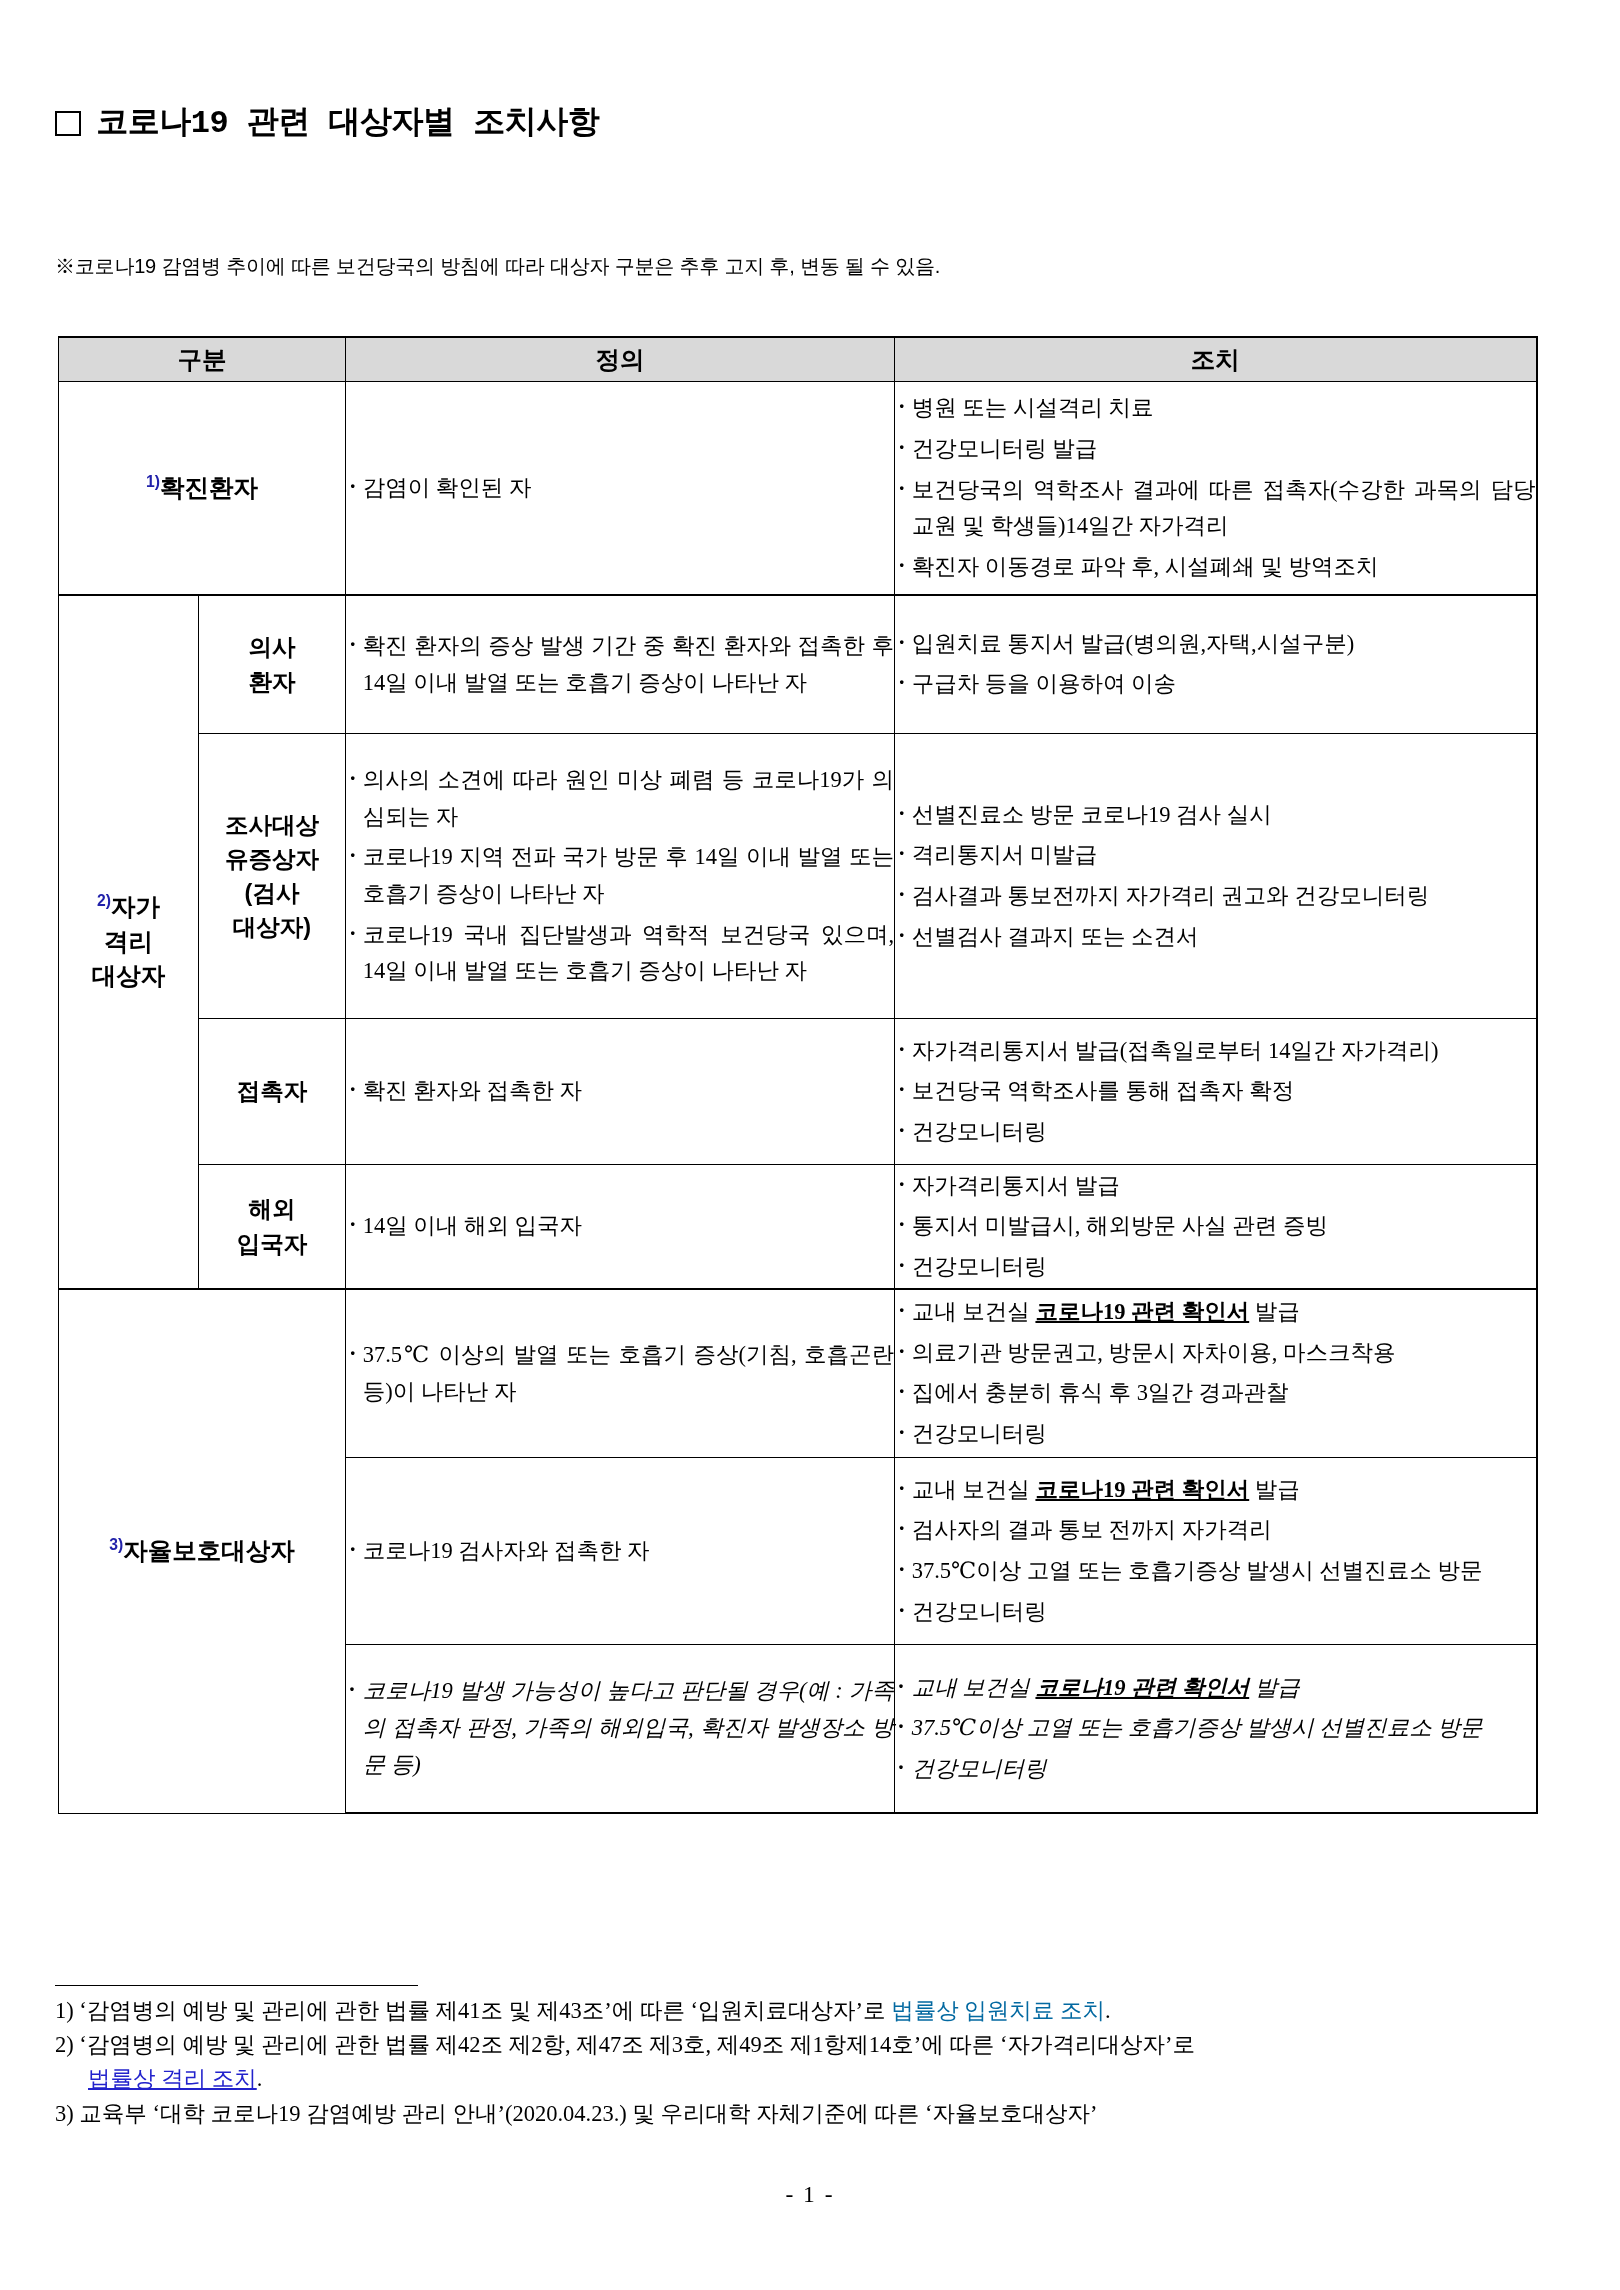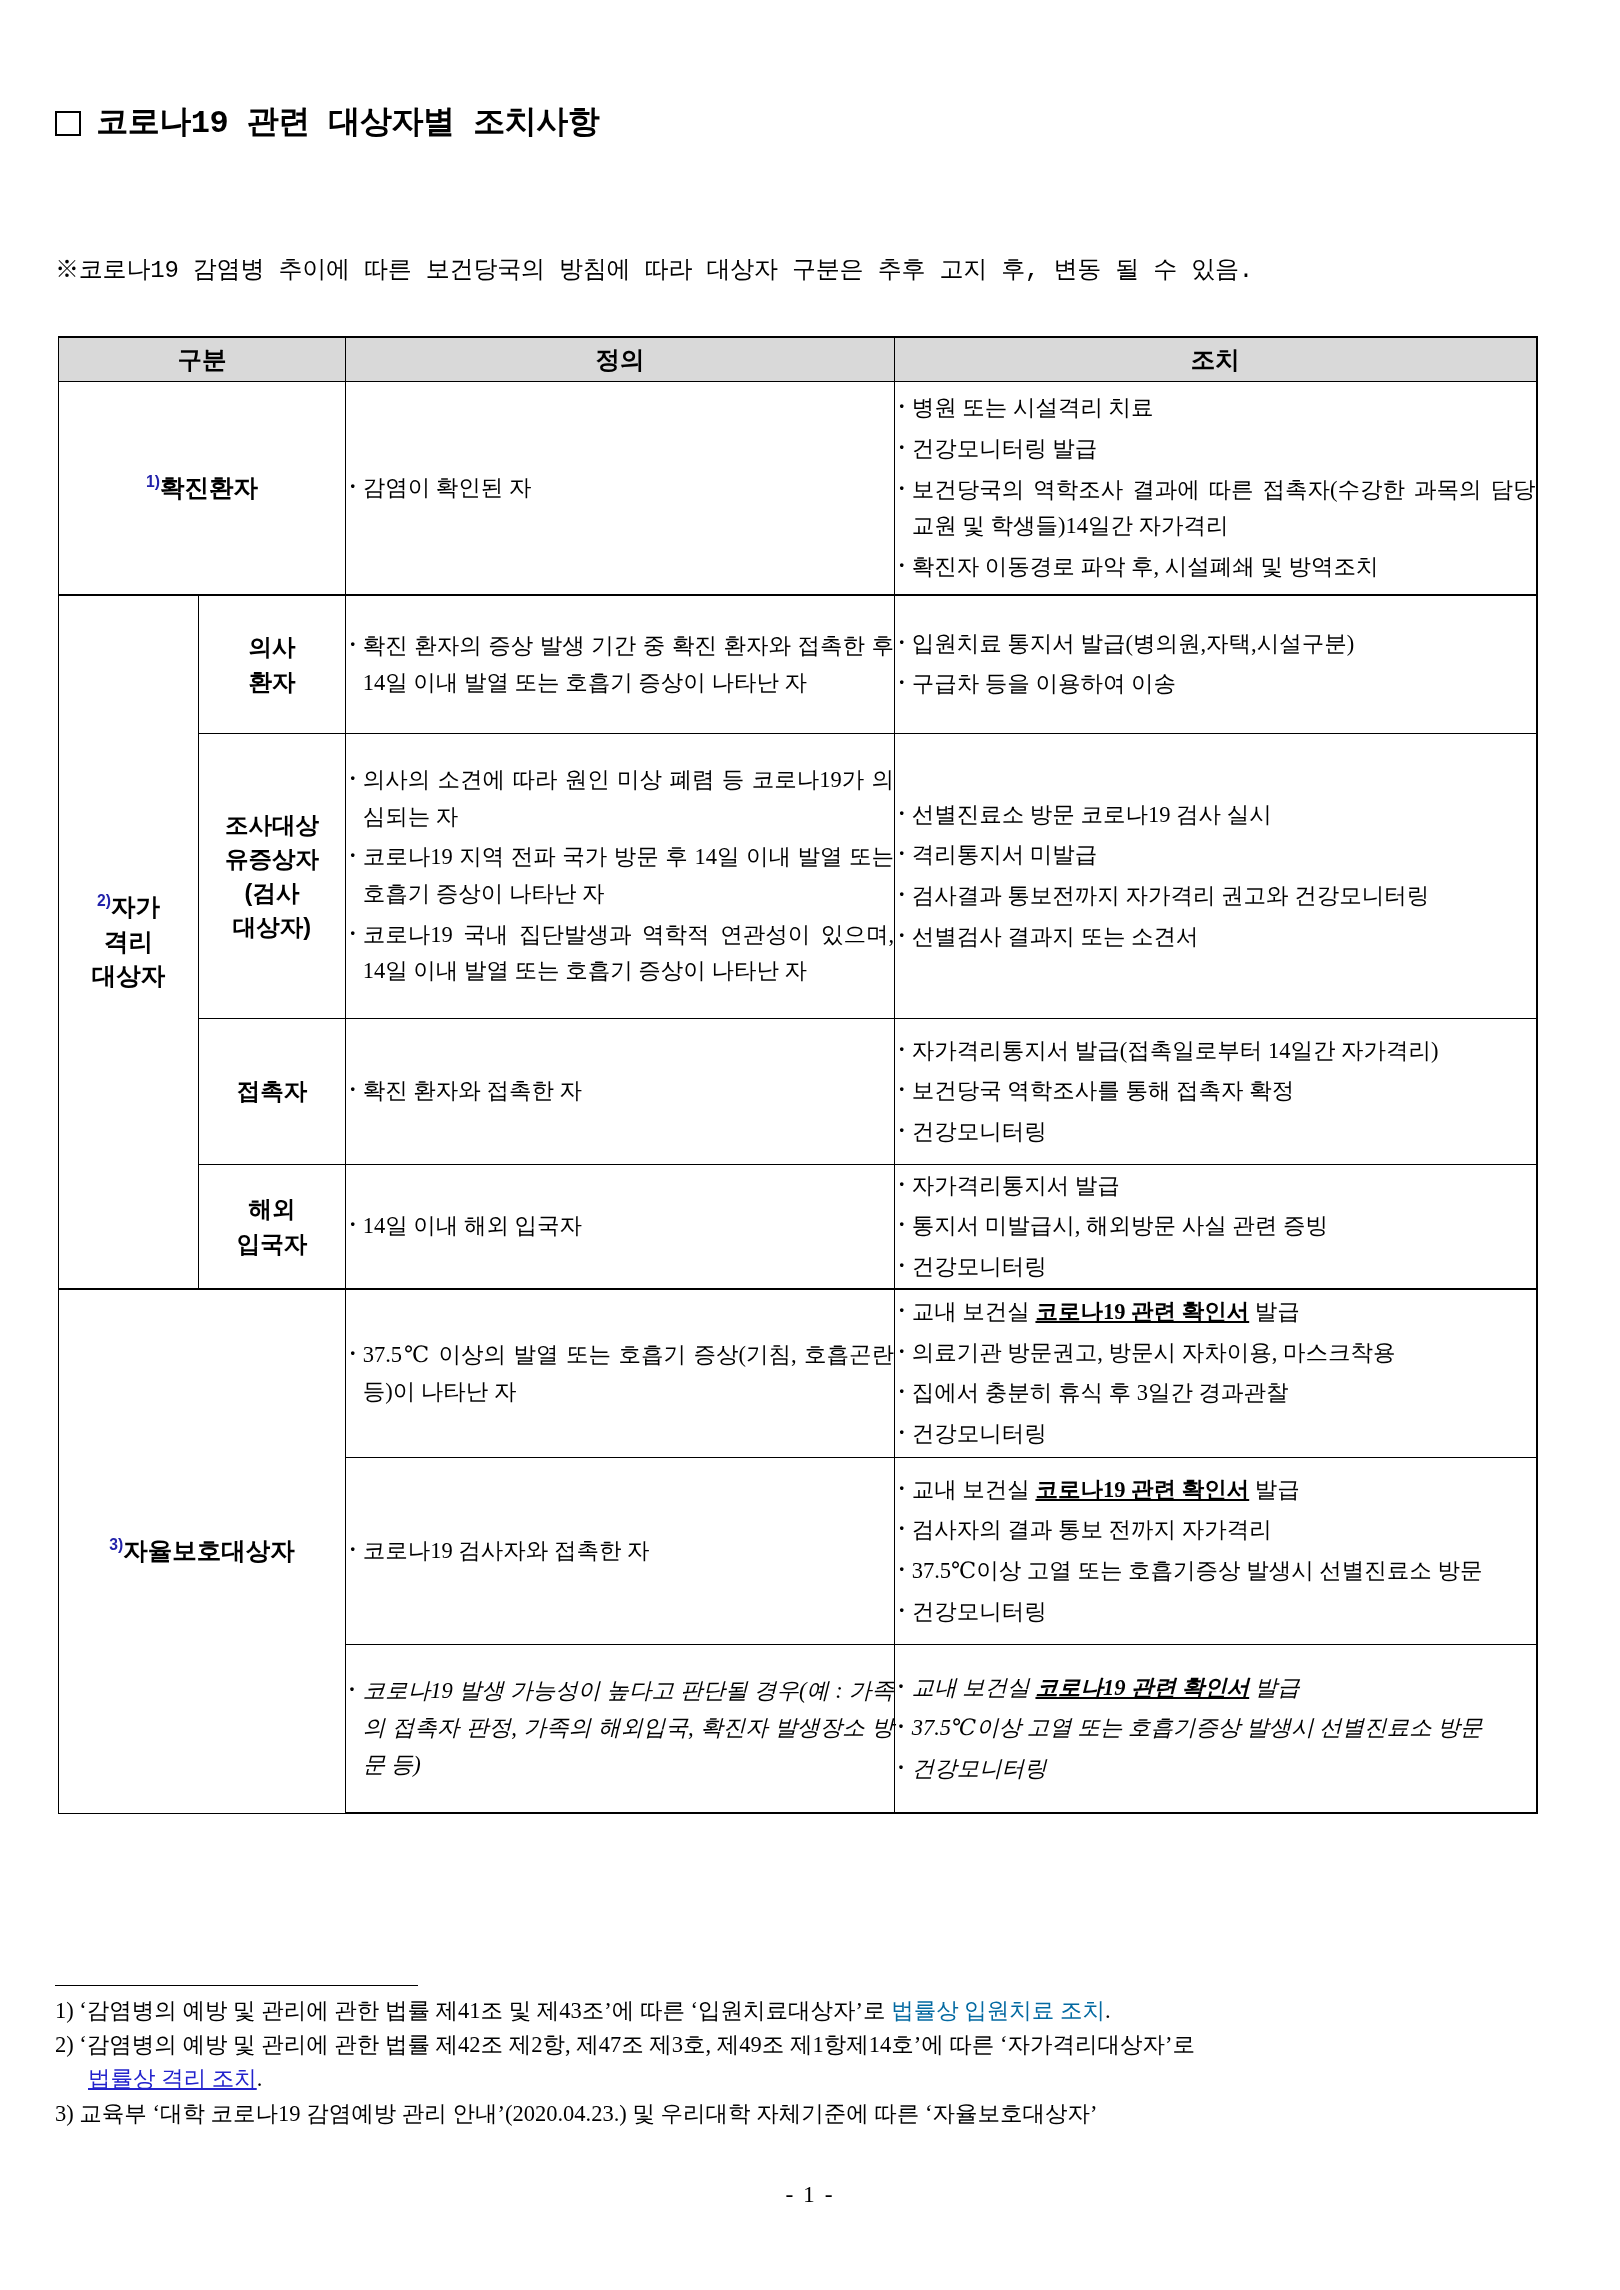--- a/index.html
+++ b/index.html
@@ -46,22 +46,22 @@
     letter-spacing: -0.5px;
     line-height: 1.1;
     white-space: nowrap;
   }
 
   
   .subtitle {
     position: absolute;
     left: 55px;
     top: 253px;
-    font-family: Liberation Mono, monospace;
-    font-size: 24px;
+    font-family: Liberation Sans, sans-serif;
+    font-size: 20px;
     letter-spacing: -0.2px;
     white-space: nowrap;
   }
 
   
   table.main {
     position: absolute;
     left: 58px;
     top: 336px;
     width: 1478px;
@@ -251,21 +251,21 @@
 
       <tr>
         <td class="subcat" style="height: 284px; white-space: pre-line;" style2="white-space:pre-line">조사대상
 유증상자
 (검사
 대상자)</td>
         <td class="cellpad">
           <ul class="bul">
             <li>의사의 소견에 따라 원인 미상 폐렴 등 코로나19가 의심되는 자</li>
             <li>코로나19 지역 전파 국가 방문 후 14일 이내 발열 또는 호흡기 증상이 나타난 자</li>
-            <li>코로나19 국내 집단발생과 역학적 연관성이 있으며, 14일 이내 발열 또는 호흡기 증상이 나타난 자</li>
+            <li>코로나19 국내 집단발생과 역학적 보건당국 있으며, 14일 이내 발열 또는 호흡기 증상이 나타난 자</li>
           </ul>
         </td>
         <td class="cellpad rightedge">
           <ul class="bul">
             <li class="nojustli" style="text-align:left">선별진료소 방문 코로나19 검사 실시</li>
             <li class="nojustli" style="text-align:left">격리통지서 미발급</li>
             <li>검사결과 통보전까지 자가격리 권고와 건강모니터링</li>
             <li class="nojustli" style="text-align:left">선별검사 결과지 또는 소견서</li>
           </ul>
         </td>

